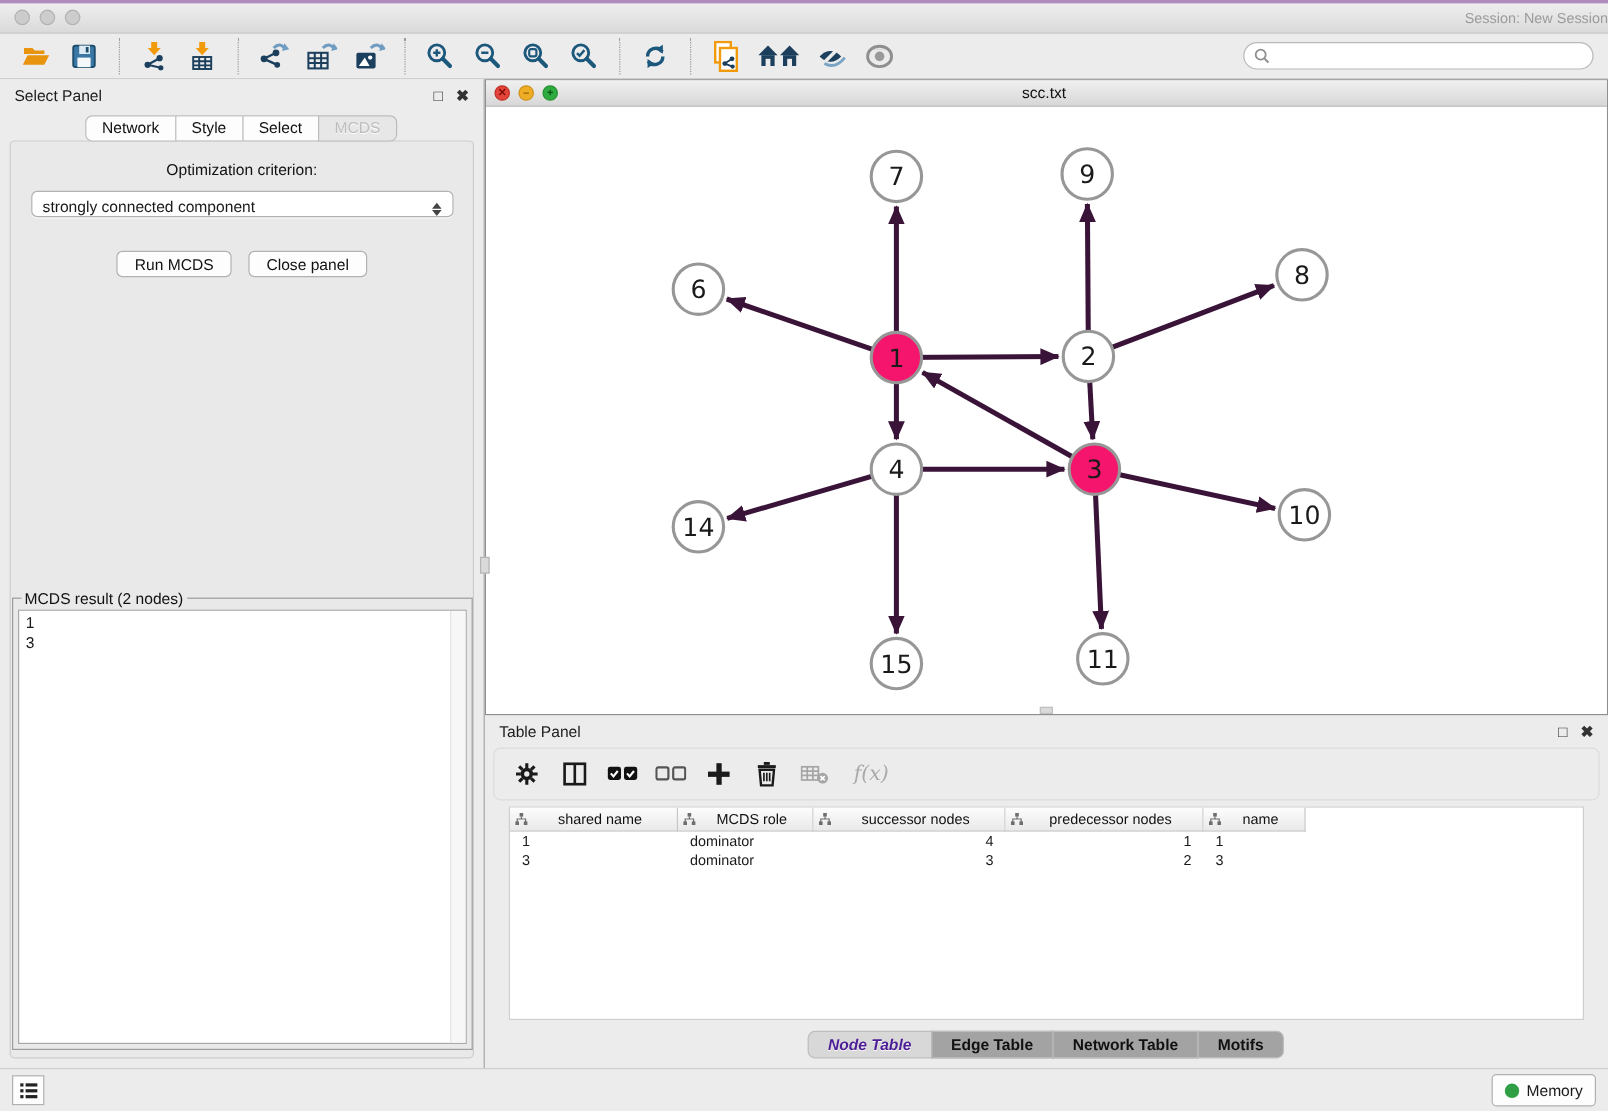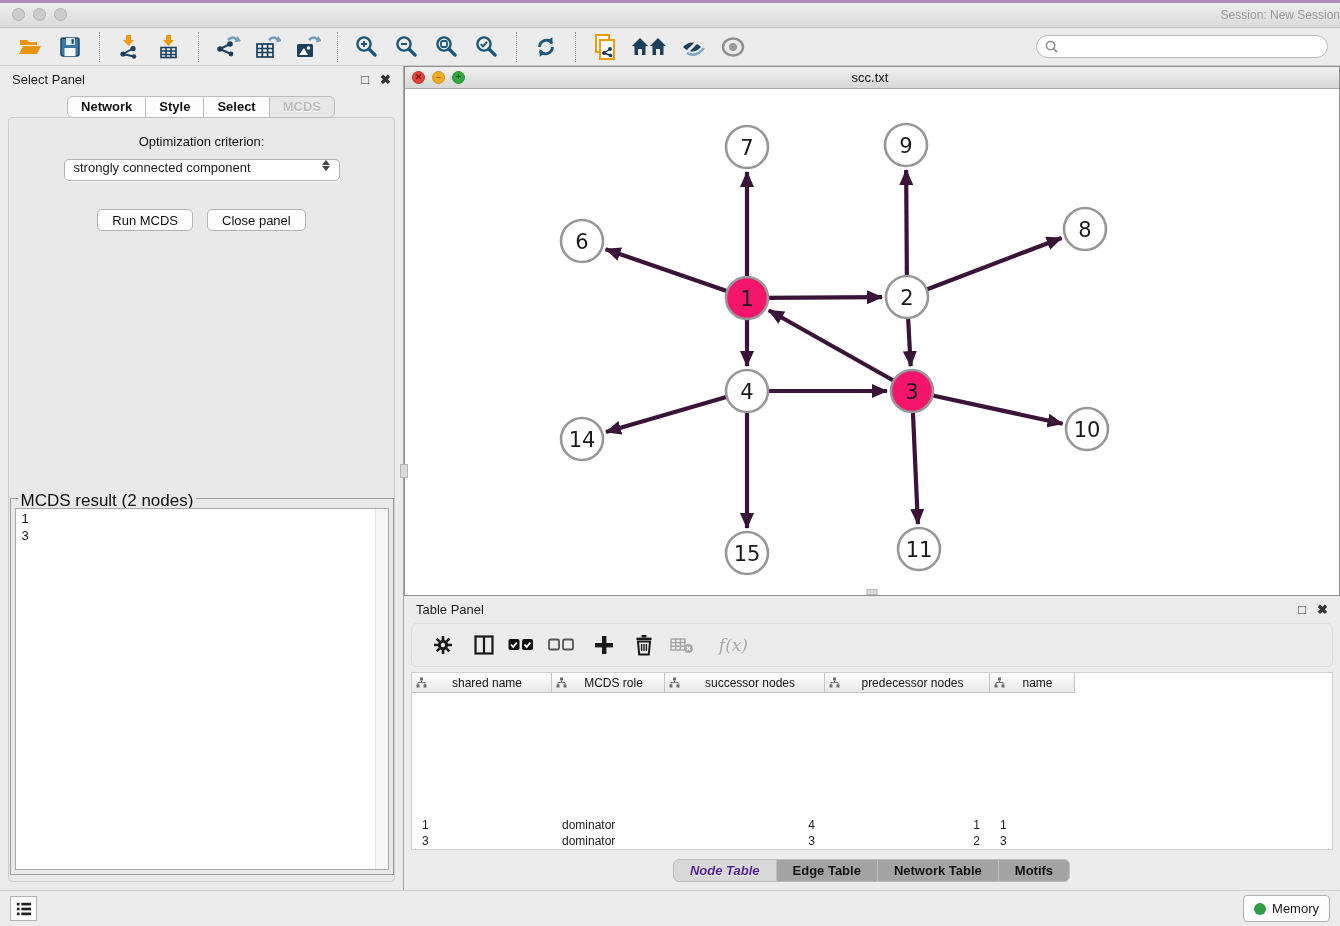--- a/index.html
+++ b/index.html
@@ -23,58 +23,58 @@
 
   
   .main { flex:1; min-height:0; display:flex; }
 
   
   .cpanel { width:404px; display:flex; flex-direction:column; border-right:1px solid #a6a6a6; position:relative; background:#ececec; }
   .phead { height:26px; display:flex; align-items:center; padding:0 12px; font-size:13px; color:#1d1d1d; }
   .phead .sp { flex:1; }
   .wctl { font-weight:bold; color:#333; font-size:13px; margin-left:11px; }
   .ptabs { display:flex; justify-content:center; height:22px; position:relative; z-index:2; margin-top:4px; }
-  .ptab { background:#fdfdfd; border:1px solid #bdbdbd; padding:2px 13px; font-size:13px; font-weight:bold; color:#111; margin-left:-1px; line-height:16px; }
+  .ptab { background:#fdfdfd; border:1px solid #bdbdbd; padding:2px 13px; font-size:13px; font-weight:normal; color:#111; margin-left:-1px; line-height:16px; }
   .ptab:first-child { border-radius:6px 0 0 6px; }
   .ptab:last-child { border-radius:0 6px 6px 0; }
   .ptab.active { background:#e7e7e7; color:#bdbdbd; text-shadow:0 1px 0 #fff; }
   .cbody { flex:1; margin:-1px 8px 8px; border:1px solid #cdcdcd; border-radius:4px; background:#e9e9e9; display:flex; flex-direction:column; align-items:center; padding-top:16px; min-height:0; }
   .optlabel { font-size:13px; color:#111; }
-  .dropdown { margin-top:10px; width:276px; height:22px; background:#fff; border:1px solid #b2b2b2; border-radius:5px; display:flex; align-items:flex-start; padding:0 9px; font-size:13px; box-shadow:0 1px 0 rgba(255,255,255,.7); }
+  .dropdown { margin-top:10px; width:352px; height:22px; background:#fff; border:1px solid #b2b2b2; border-radius:5px; display:flex; align-items:flex-end; padding:0 9px; font-size:13px; box-shadow:0 1px 0 rgba(255,255,255,.7); }
   .dd-arrows { margin-left:auto; display:flex; flex-direction:column; align-items:center; gap:1px; }
   .dd-arrows i { width:0; height:0; border-left:4px solid transparent; border-right:4px solid transparent; }
   .dd-arrows i.up { border-bottom:5px solid #444; }
   .dd-arrows i.down { border-top:5px solid #444; }
   .btnrow { display:flex; gap:14px; margin-top:28px; }
   .btn { background:#fdfdfd; border:1px solid #b2b2b2; border-radius:5px; height:22px; padding:0 14px; font-size:13px; display:flex; align-items:center; color:#111; }
   .resultbox { margin-top:auto; width:384px; height:377px; border:1px solid #9d9d9d; position:relative; margin-bottom:6px; padding:9px 4px 4px; background:#e9e9e9; }
-  .resultbox .glabel { position:absolute; top:-8px; left:7px; background:#e9e9e9; padding:0 3px; font-size:17px; color:#111; }
+  .resultbox .glabel { position:absolute; top:-8px; left:7px; background:#e9e9e9; padding:0 3px; font-size:13px; color:#111; }
   .resulttext { width:100%; height:100%; background:#fff; border:1px solid #a9a9a9; font-size:13px; padding:1px 6px; white-space:pre; line-height:17px; position:relative; overflow:hidden; }
   .rscroll { position:absolute; top:0; right:0; bottom:0; width:13px; background:#f7f7f7; border-left:1px solid #e3e3e3; }
   .cgrip { position:absolute; right:-5px; top:398px; width:8px; height:14px; background:#dadada; border:1px solid #b5b5b5; z-index:6; }
 
   
   .rstack { flex:1; display:flex; flex-direction:column; min-width:0; background:#ececec; }
   .netwin { height:530px; border:1px solid #8f8f8f; display:flex; flex-direction:column; background:#fff; position:relative; }
   .nettitle { height:22px; background:linear-gradient(#f0f0f0,#d7d7d7); border-bottom:1px solid #a8a8a8; display:flex; align-items:center; position:relative; flex:none; }
   .tlights { display:flex; gap:7px; margin-left:7px; z-index:2; }
   .tl { width:13px; height:13px; border-radius:50%; display:flex; align-items:center; justify-content:center; font-size:9px; font-weight:bold; line-height:1; }
   .tl.red { background:#e4443a; border:1px solid #bf3026; color:#7e0f07; }
   .tl.yellow { background:#efad26; border:1px solid #cf921b; color:#8a5b00; }
   .tl.green { background:#2eab3f; border:1px solid #25902f; color:#0b4f12; }
   .nettitle .t { position:absolute; left:0; right:4px; text-align:center; font-size:13px; color:#111; }
   .netcanvas { flex:1; position:relative; background:#fff; }
   .netgrip { position:absolute; left:50%; bottom:0; transform:translateX(-50%); width:11px; height:6px; background:#dadada; border:1px solid #c0c0c0; }
 
   
   .tpanel { flex:1; display:flex; flex-direction:column; min-height:0; background:#ececec; }
   .ttoolbar { margin:1px 7px 0; height:44px; border:1px solid #dcdcdc; border-radius:6px; display:flex; align-items:center; gap:10px; padding:0 12px; background:#ececec; }
-  .tibtn { width:30px; height:30px; display:flex; align-items:center; justify-content:flex-end; }
+  .tibtn { width:30px; height:30px; display:flex; align-items:center; justify-content:center; }
   .fx { font-family:"DejaVu Serif",serif; font-style:italic; font-size:17px; color:#aaa; }
-  .tbody { margin:5px 7px 0; background:#fff; border:1px solid #cfcfcf; flex:1; overflow:hidden; display:flex; flex-direction:column;justify-content:space-between; }
+  .tbody { margin:5px 20px 0; background:#fff; border:1px solid #cfcfcf; flex:1; overflow:hidden; display:flex; flex-direction:column; }
   .thead { display:flex; height:20px; flex:none; }
   .th { background:linear-gradient(#fdfdfd,#e9e9e9); border-right:1px solid #c6c6c6; border-bottom:1px solid #c6c6c6; display:flex; align-items:center; font-size:12px; color:#111; padding:0 4px; }
   .th .lbl { flex:1; text-align:center; }
   .tr { display:flex; height:16px; font-size:12px; align-items:center; }
   .td { padding:0 10px; white-space:nowrap; overflow:hidden; }
   .tabsrow { height:40px; display:flex; align-items:center; justify-content:center; flex:none; }
   .btab { background:#a3a3a3; border:1px solid #bdbdbd; padding:3px 16px; font-size:13px; font-weight:bold; color:#111; margin-left:-1px; }
   .btab:first-child { border-radius:6px 0 0 6px; }
   .btab:last-child { border-radius:0 6px 6px 0; }
   .btab.active { background:#d8d8d8; color:#4c1d95; text-shadow:0 1px 0 #fff;font-style:italic; }

